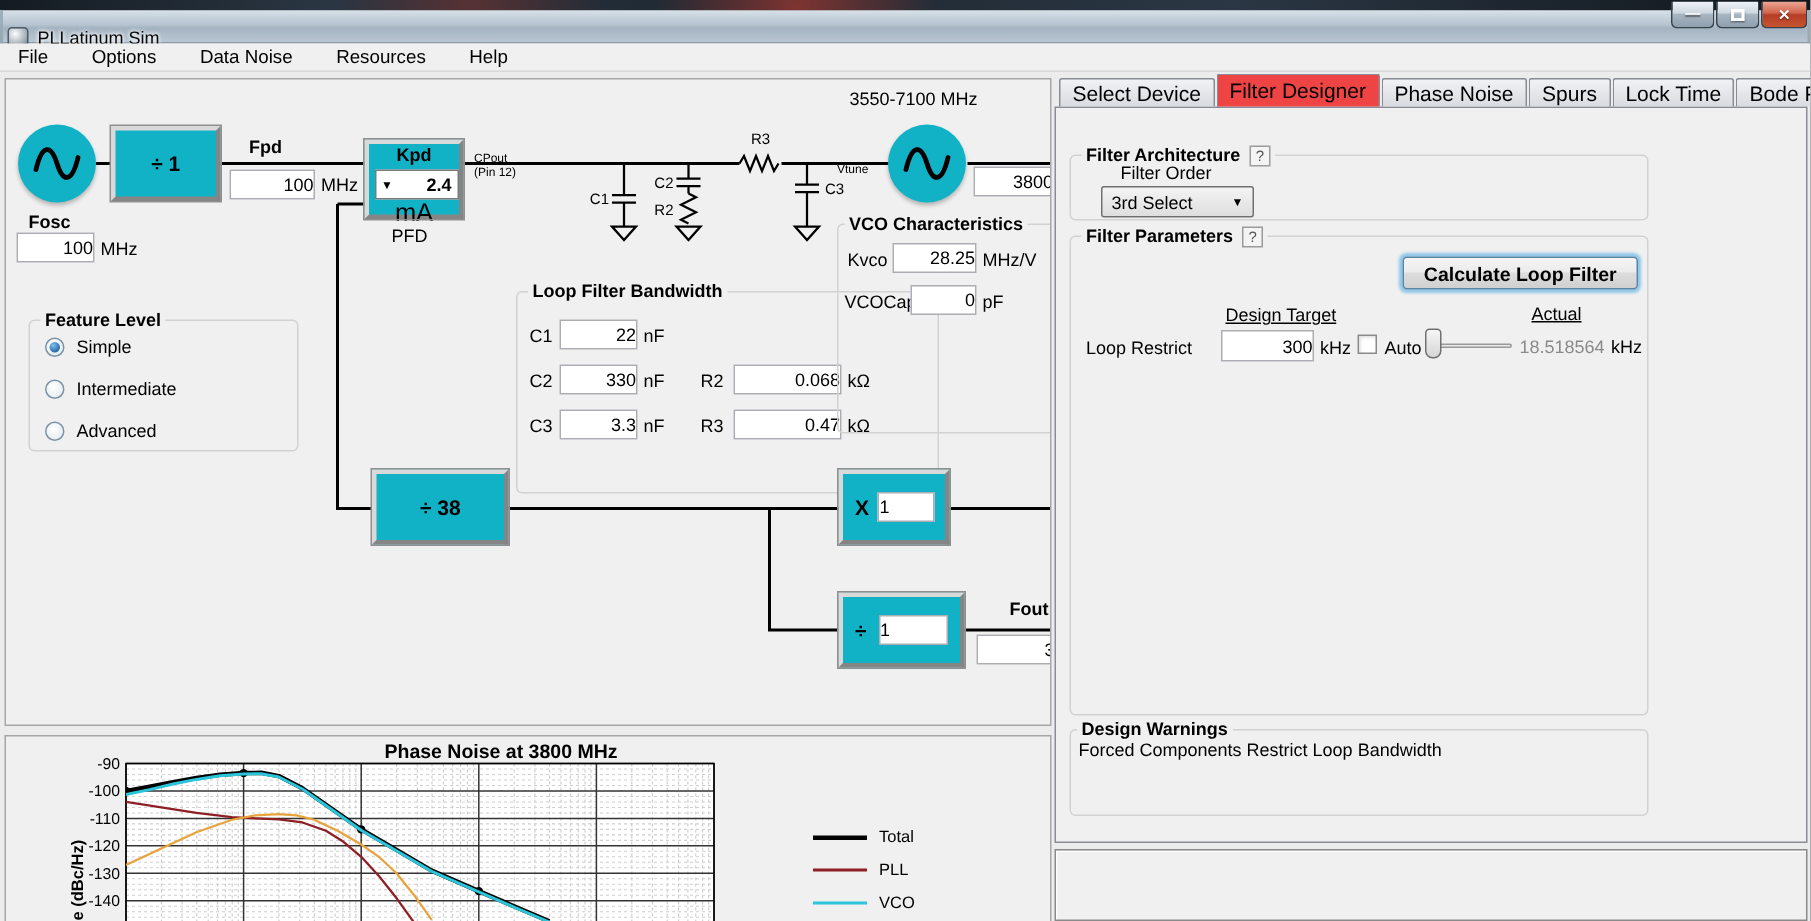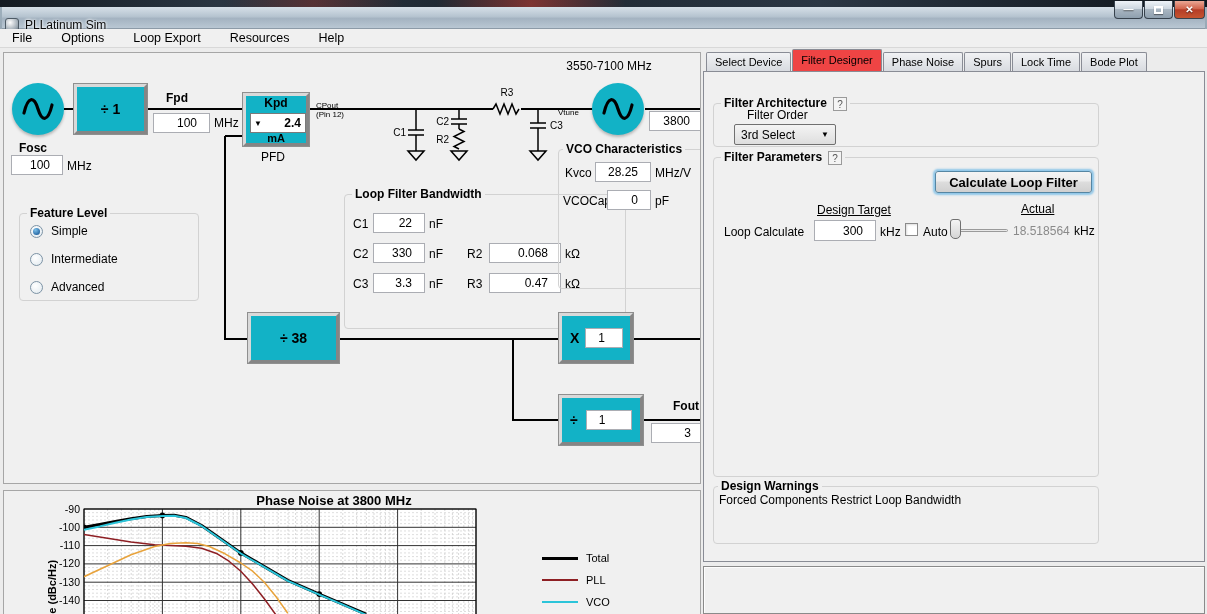--- a/index.html
+++ b/index.html
@@ -41,41 +41,41 @@
   .right-region { position:absolute; left:703px; top:2px; width:502px; height:512px; }
   .right-bottom { position:absolute; left:703px; top:518px; width:502px; height:48px; background:#f0f0f0;
     border:1px solid #8a8a8a; box-shadow:inset 1px 1px 0 #fdfdfd; }
 
   
   .teal-circle { position:absolute; width:52px; height:52px; border-radius:50%; background:#12b2c6;
     box-shadow:0 2px 3px rgba(0,0,0,.25); display:flex; align-items:center; justify-content:center; }
   .teal-block { position:absolute; background:#12b2c6; border:3px outset #d9d9d9; outline:1px solid #8f8f8f;
     display:flex; align-items:center; justify-content:center; font-weight:bold; font-size:14px; }
   .fld { position:absolute; height:20px; border:1px solid #abadb3; background:#fff; font-size:12px;
-    text-align:right; padding:0 12px; font-family:"Liberation Sans",sans-serif; }
+    text-align:right; padding:0 0; font-family:"Liberation Sans",sans-serif; }
   .fld.left { text-align:left; }
   .lbl { position:absolute; font-size:12px; white-space:nowrap; }
   .lbl.b { font-weight:bold; }
   .tiny { position:absolute; font-size:8px; line-height:9px; white-space:nowrap; }
   .groupbox { position:absolute; border:1px solid #d2d2d2; border-radius:4px; }
   .groupbox .gtitle { position:absolute; top:-8px; left:7px; background:#f0f0f0; padding:0 3px;
     font-weight:bold; font-size:12px; white-space:nowrap; }
   .kpd-combo { position:absolute; left:4px; top:17px; width:56px; height:20px; background:#fff;
     border:1px solid #7a7a7a; display:flex; align-items:center; font-size:12px; }
   .kpd-combo .arr { font-size:8px; margin-left:3px; }
   .kpd-combo .v { flex:1; text-align:right; padding-right:4px; }
   .radio-row { position:absolute; display:flex; align-items:center; gap:8px; }
   .radio { width:13px; height:13px; border-radius:50%; border:1px solid #7d93a5;
     background:radial-gradient(circle at 40% 35%, #fff, #dfe8ee); position:relative; }
   .radio.sel::after { content:""; position:absolute; left:2px; top:2px; width:7px; height:7px; border-radius:50%;
     background:radial-gradient(circle at 35% 30%, #7cc0ea, #2c6da8 70%, #1d4f80); }
 
   
   .tab-strip { position:absolute; left:3px; top:0; height:21px; display:flex; align-items:flex-end; z-index:2; }
-  .tab { height:19px; padding:0 8px; line-height:19px; font-size:11px; white-space:nowrap;
+  .tab { height:19px; padding:0 8px; line-height:19px; font-size:14px; white-space:nowrap;
     border:1px solid #898c95; border-bottom:none; border-radius:2px 2px 0 0; margin-right:1px;
     background:linear-gradient(#f1f2f4,#d8dbe0); }
   .tab.active { height:22px; line-height:21px; background:#ef4444; position:relative; z-index:3; }
   .tab-page { position:absolute; left:0; top:21px; width:502px; height:491px; border:1px solid #898c95;
     background:#f0f0f0; }
   .helpbox { display:inline-block; width:14px; height:14px; border:1px solid #9a9a9a; background:#f4f4f4;
     font-size:10px; color:#555; text-align:center; line-height:13px; vertical-align:middle; margin-left:6px; font-weight:normal; }
   .calc-btn { position:absolute; border:1px solid #5586a3; border-radius:3px; box-shadow:0 0 2px 2px #8ec6e8;
     background:linear-gradient(#f4f4f4,#ececec 45%,#dddddd 50%,#d0d0d0); font-weight:bold; font-size:13px;
     font-family:"Liberation Sans",sans-serif; }
@@ -116,21 +116,21 @@
     <div class="win-btn">—</div>
     <div class="win-btn">
         <span class="glyph-max"></span>
       </div>
     <div class="win-btn close">✕</div>
   </div>
 
   <div class="menubar">
     <div class="menu-item">File</div>
     <div class="menu-item">Options</div>
-    <div class="menu-item">Loop Export</div>
+    <div class="menu-item">Data Noise</div>
     <div class="menu-item">Resources</div>
     <div class="menu-item">Help</div>
   </div>
 
   <div class="client">
 
     <div class="diagram-panel">
 
       <svg width="698" height="432" style="position:absolute;left:0;top:0">
 
@@ -189,21 +189,21 @@
       <div class="lbl b" style="left:162px;top:38px">Fpd</div>
       <input class="fld" style="left: 149px; top: 60px; width: 57px;" value="100">
       <div class="lbl" style="left:210px;top:63px">MHz</div>
 
       <div class="teal-block" style="left:239px;top:40px;width:66px;height:53px;display:block">
         <div style="text-align:center;font-weight:bold;font-size:12px;line-height:15px">Kpd</div>
         <div class="kpd-combo">
           <span class="arr">▼</span>
           <span class="v">2.4</span>
         </div>
-        <div style="text-align:center;font-weight:bold;font-size:11px;margin-top:21px">mA</div>
+        <div style="text-align:center;font-weight:normal;font-size:17px;margin-top:21px">mA</div>
       </div>
       <div class="lbl" style="left:257px;top:97px">PFD</div>
       <div class="tiny" style="left:312px;top:48px">
         <div>CPout</div>
           <div>(Pin 12)</div>
       </div>
 
       <div class="lbl b" style="left:15px;top:88px">Fosc</div>
       <input class="fld" style="left: 7px; top: 102px; width: 52px;" value="100">
       <div class="lbl" style="left:63px;top:106px">MHz</div>
@@ -430,21 +430,21 @@
           </div>
         </div>
 
         <div class="groupbox" style="left:9px;top:85px;width:386px;height:320px">
           <span class="gtitle">
             <span>Filter Parameters</span><span class="helpbox">?</span>
           </span>
           <button class="calc-btn" style="left:221px;top:13px;width:157px;height:22px">Calculate Loop Filter</button>
           <div class="lbl underl" style="left:103px;top:45px">Design Target</div>
           <div class="lbl underl" style="left:307px;top:44px">Actual</div>
-          <div class="lbl" style="left:10px;top:67px">Loop Calculate</div>
+          <div class="lbl" style="left:10px;top:67px">Loop Restrict</div>
           <input class="fld" style="left: 100px; top: 62px; width: 62px; height: 21px;" value="300">
           <div class="lbl" style="left:166px;top:67px">kHz</div>
           <div class="checkbox" style="left:191px;top:65px"></div>
           <div class="lbl" style="left:209px;top:67px">Auto</div>
           <div class="slider-track" style="left:243px;top:71px;width:51px"></div>
           <div class="slider-thumb" style="left:236px;top:61px"></div>
           <div class="lbl gray" style="left:299px;top:66px">18.518564</div>
           <div class="lbl" style="left:360px;top:66px">kHz</div>
         </div>
 

